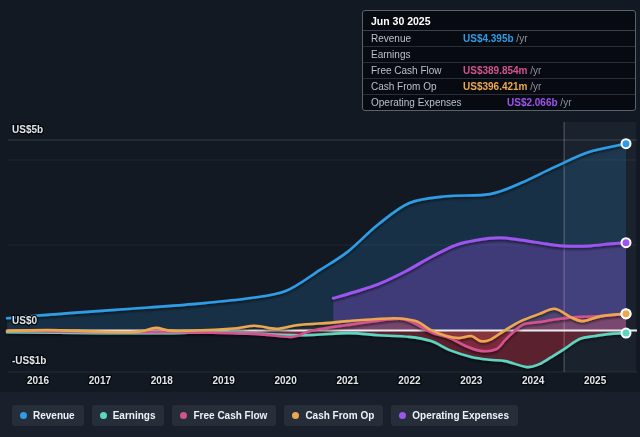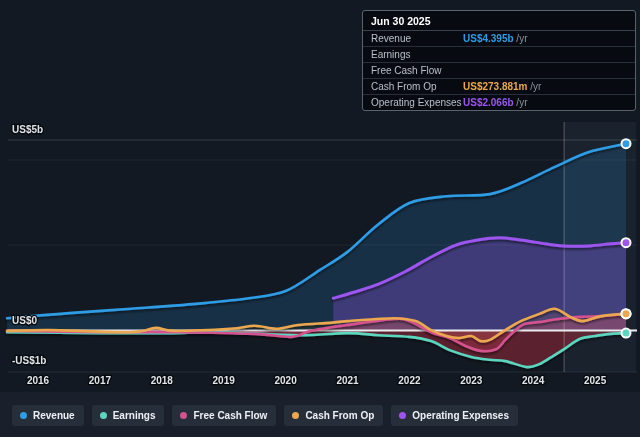--- a/index.html
+++ b/index.html
@@ -90,31 +90,34 @@
             <div class="tline"><span class="tval" style="color: rgb(46, 157, 230);">US$4.395b</span><span class="tsuf"> /yr</span></div>
           </div>
         </div>
         <div class="trow">
           <span class="tlabel">Earnings</span>
           <div class="tvals">
           </div>
         </div>
         <div class="trow">
           <span class="tlabel">Free Cash Flow</span>
+          <div class="tvals">
+            <div class="tline"><span class="tval" style="color: rgb(212, 83, 143);">US$389.854m</span><span class="tsuf"> /yr</span></div>
+          </div>
         </div>
         <div class="trow">
           <span class="tlabel">Cash From Op</span>
           <div class="tvals">
-            <div class="tline"><span class="tval" style="color: rgb(236, 168, 79);">US$273.881m</span><span class="tsuf"> /yr</span></div>
+            <div class="tline"><span class="tval" style="color: rgb(236, 168, 79);">US$396.421m</span><span class="tsuf"> /yr</span></div>
           </div>
         </div>
         <div class="trow">
           <span class="tlabel">Operating Expenses</span>
           <div class="tvals">
-            <div class="tline"><span class="tval" style="color: rgb(156, 85, 238);">US$2.066b</span><span class="tsuf"> /yr</span></div>
+            <div class="tline"><span class="tval" style="color: rgb(156, 85, 238); margin-left: 44px;">US$2.066b</span><span class="tsuf"> /yr</span></div>
           </div>
         </div>
       </div>
   </div>
 
   <div id="footer">
     <div id="legend">
         <div class="pill">
           <span class="dot" style="background: rgb(46, 157, 230);"></span>
           <span>Revenue</span>

